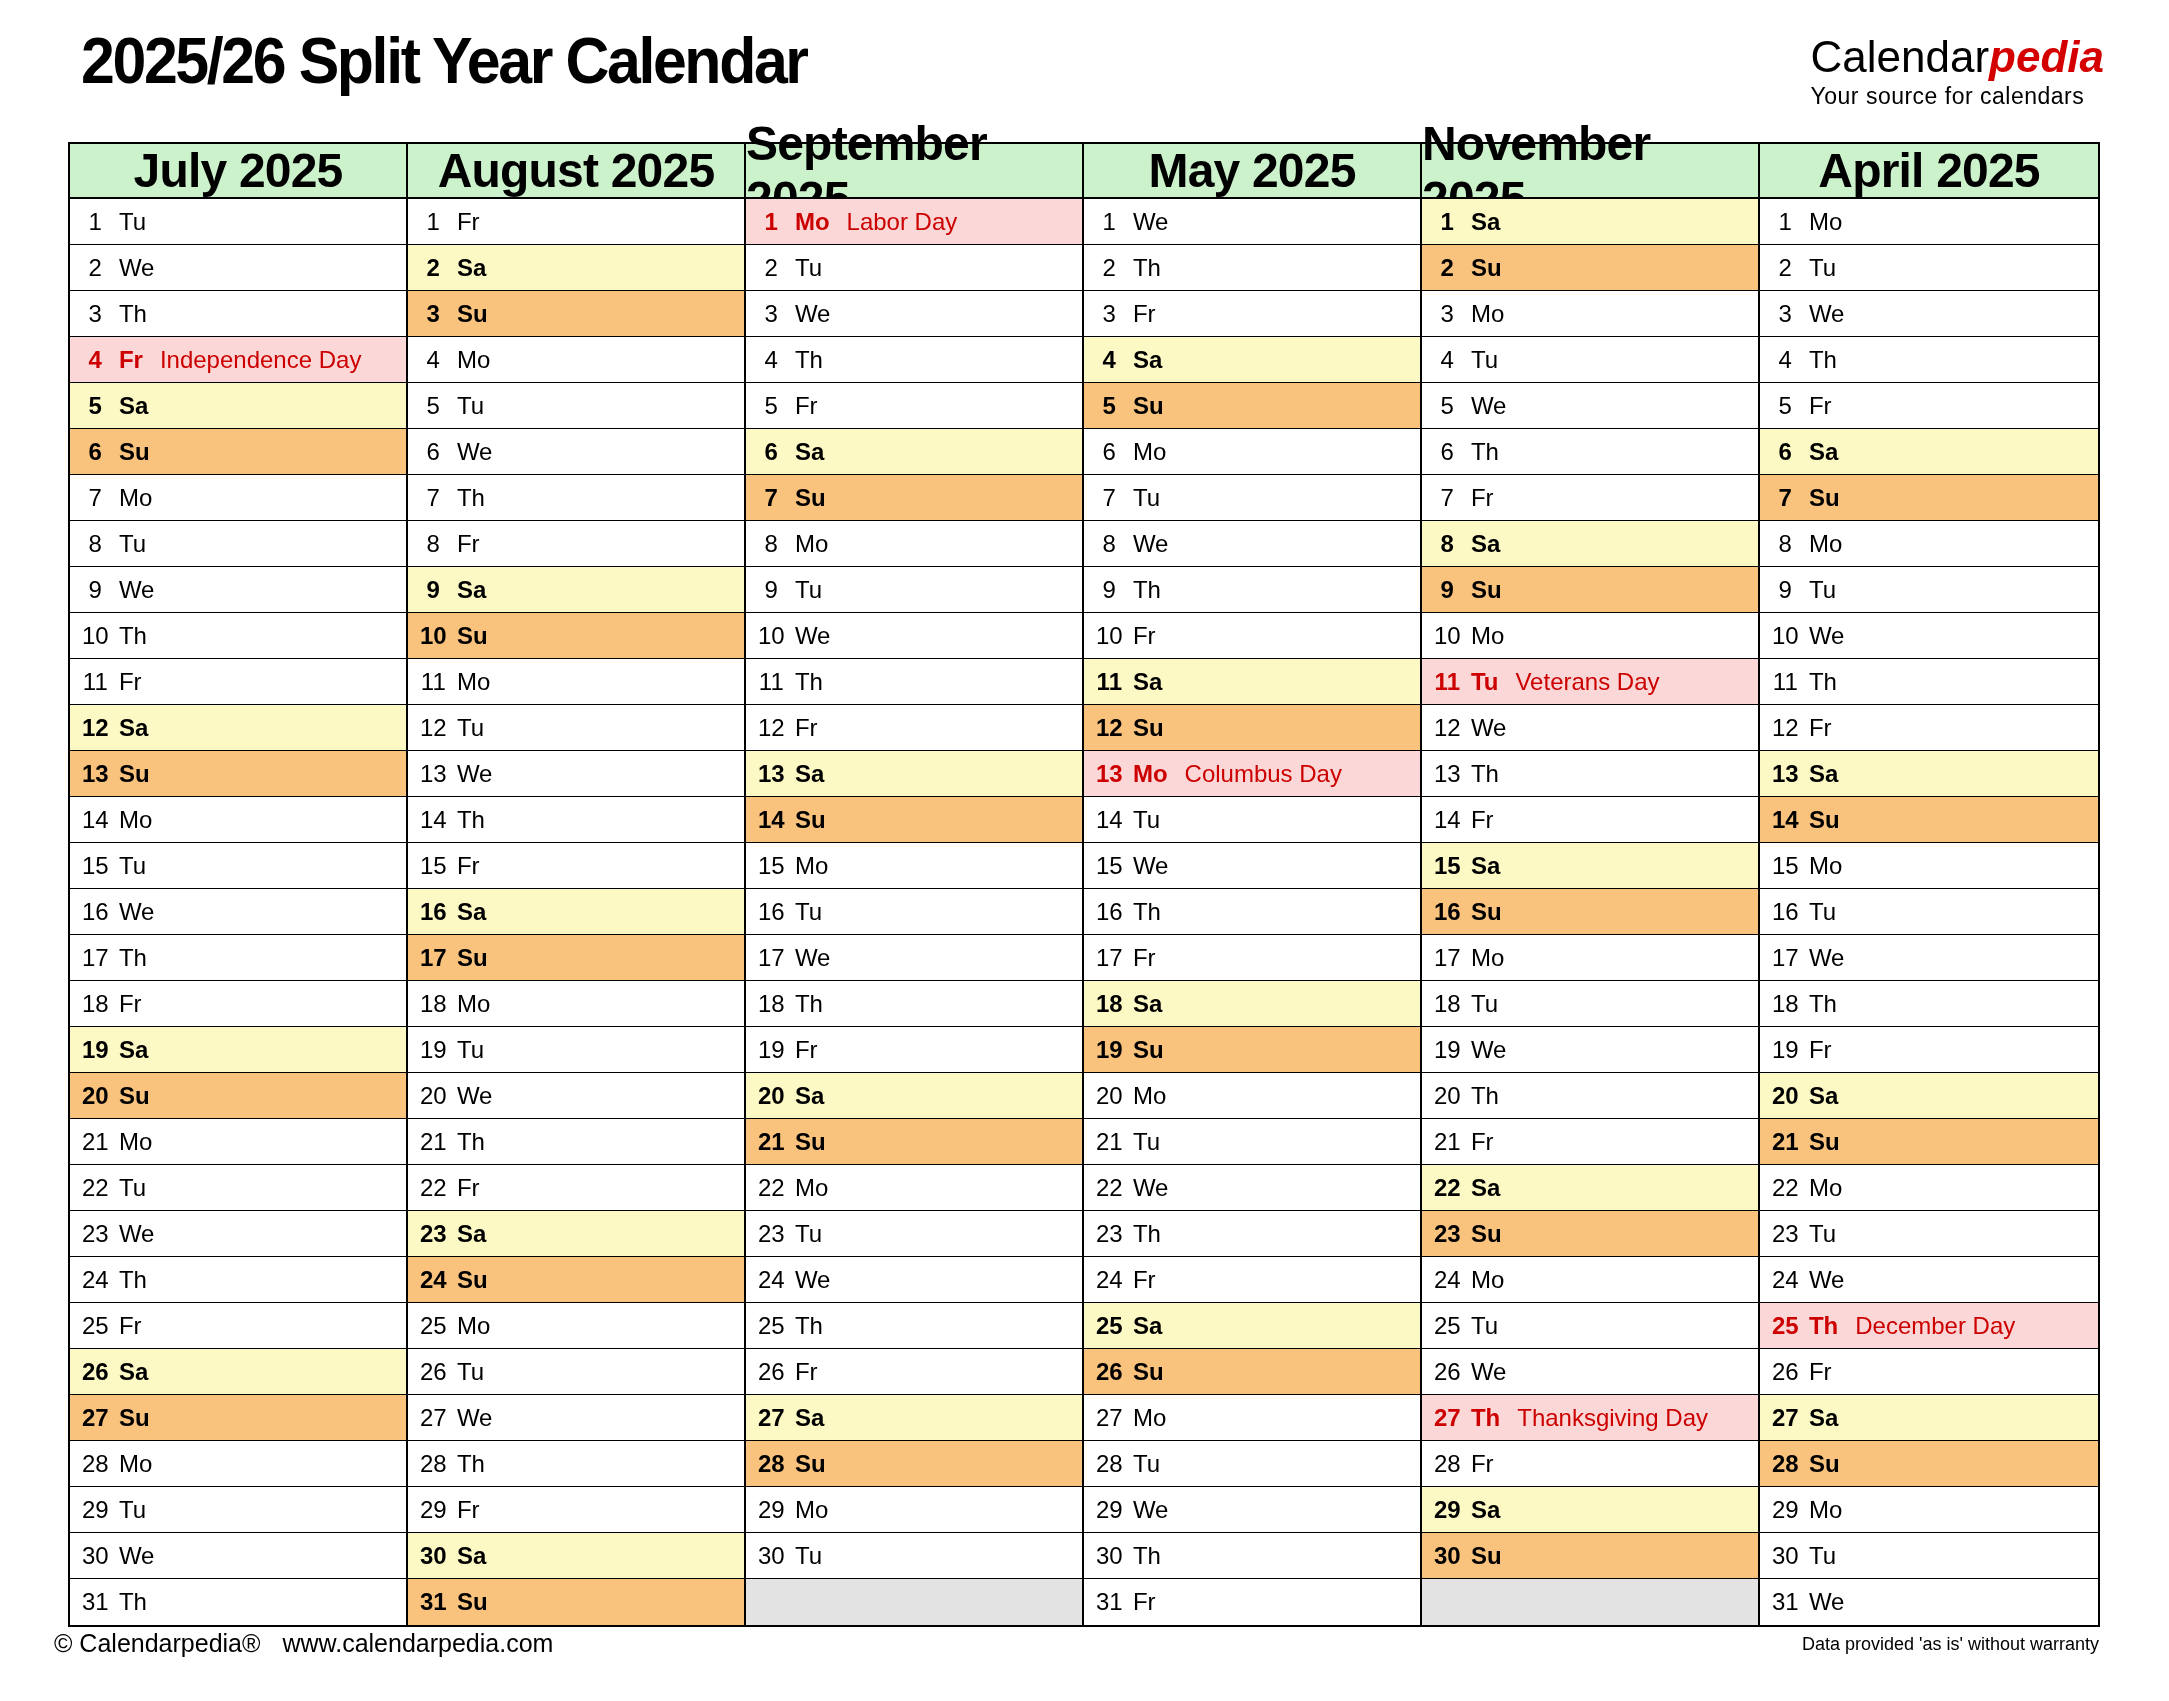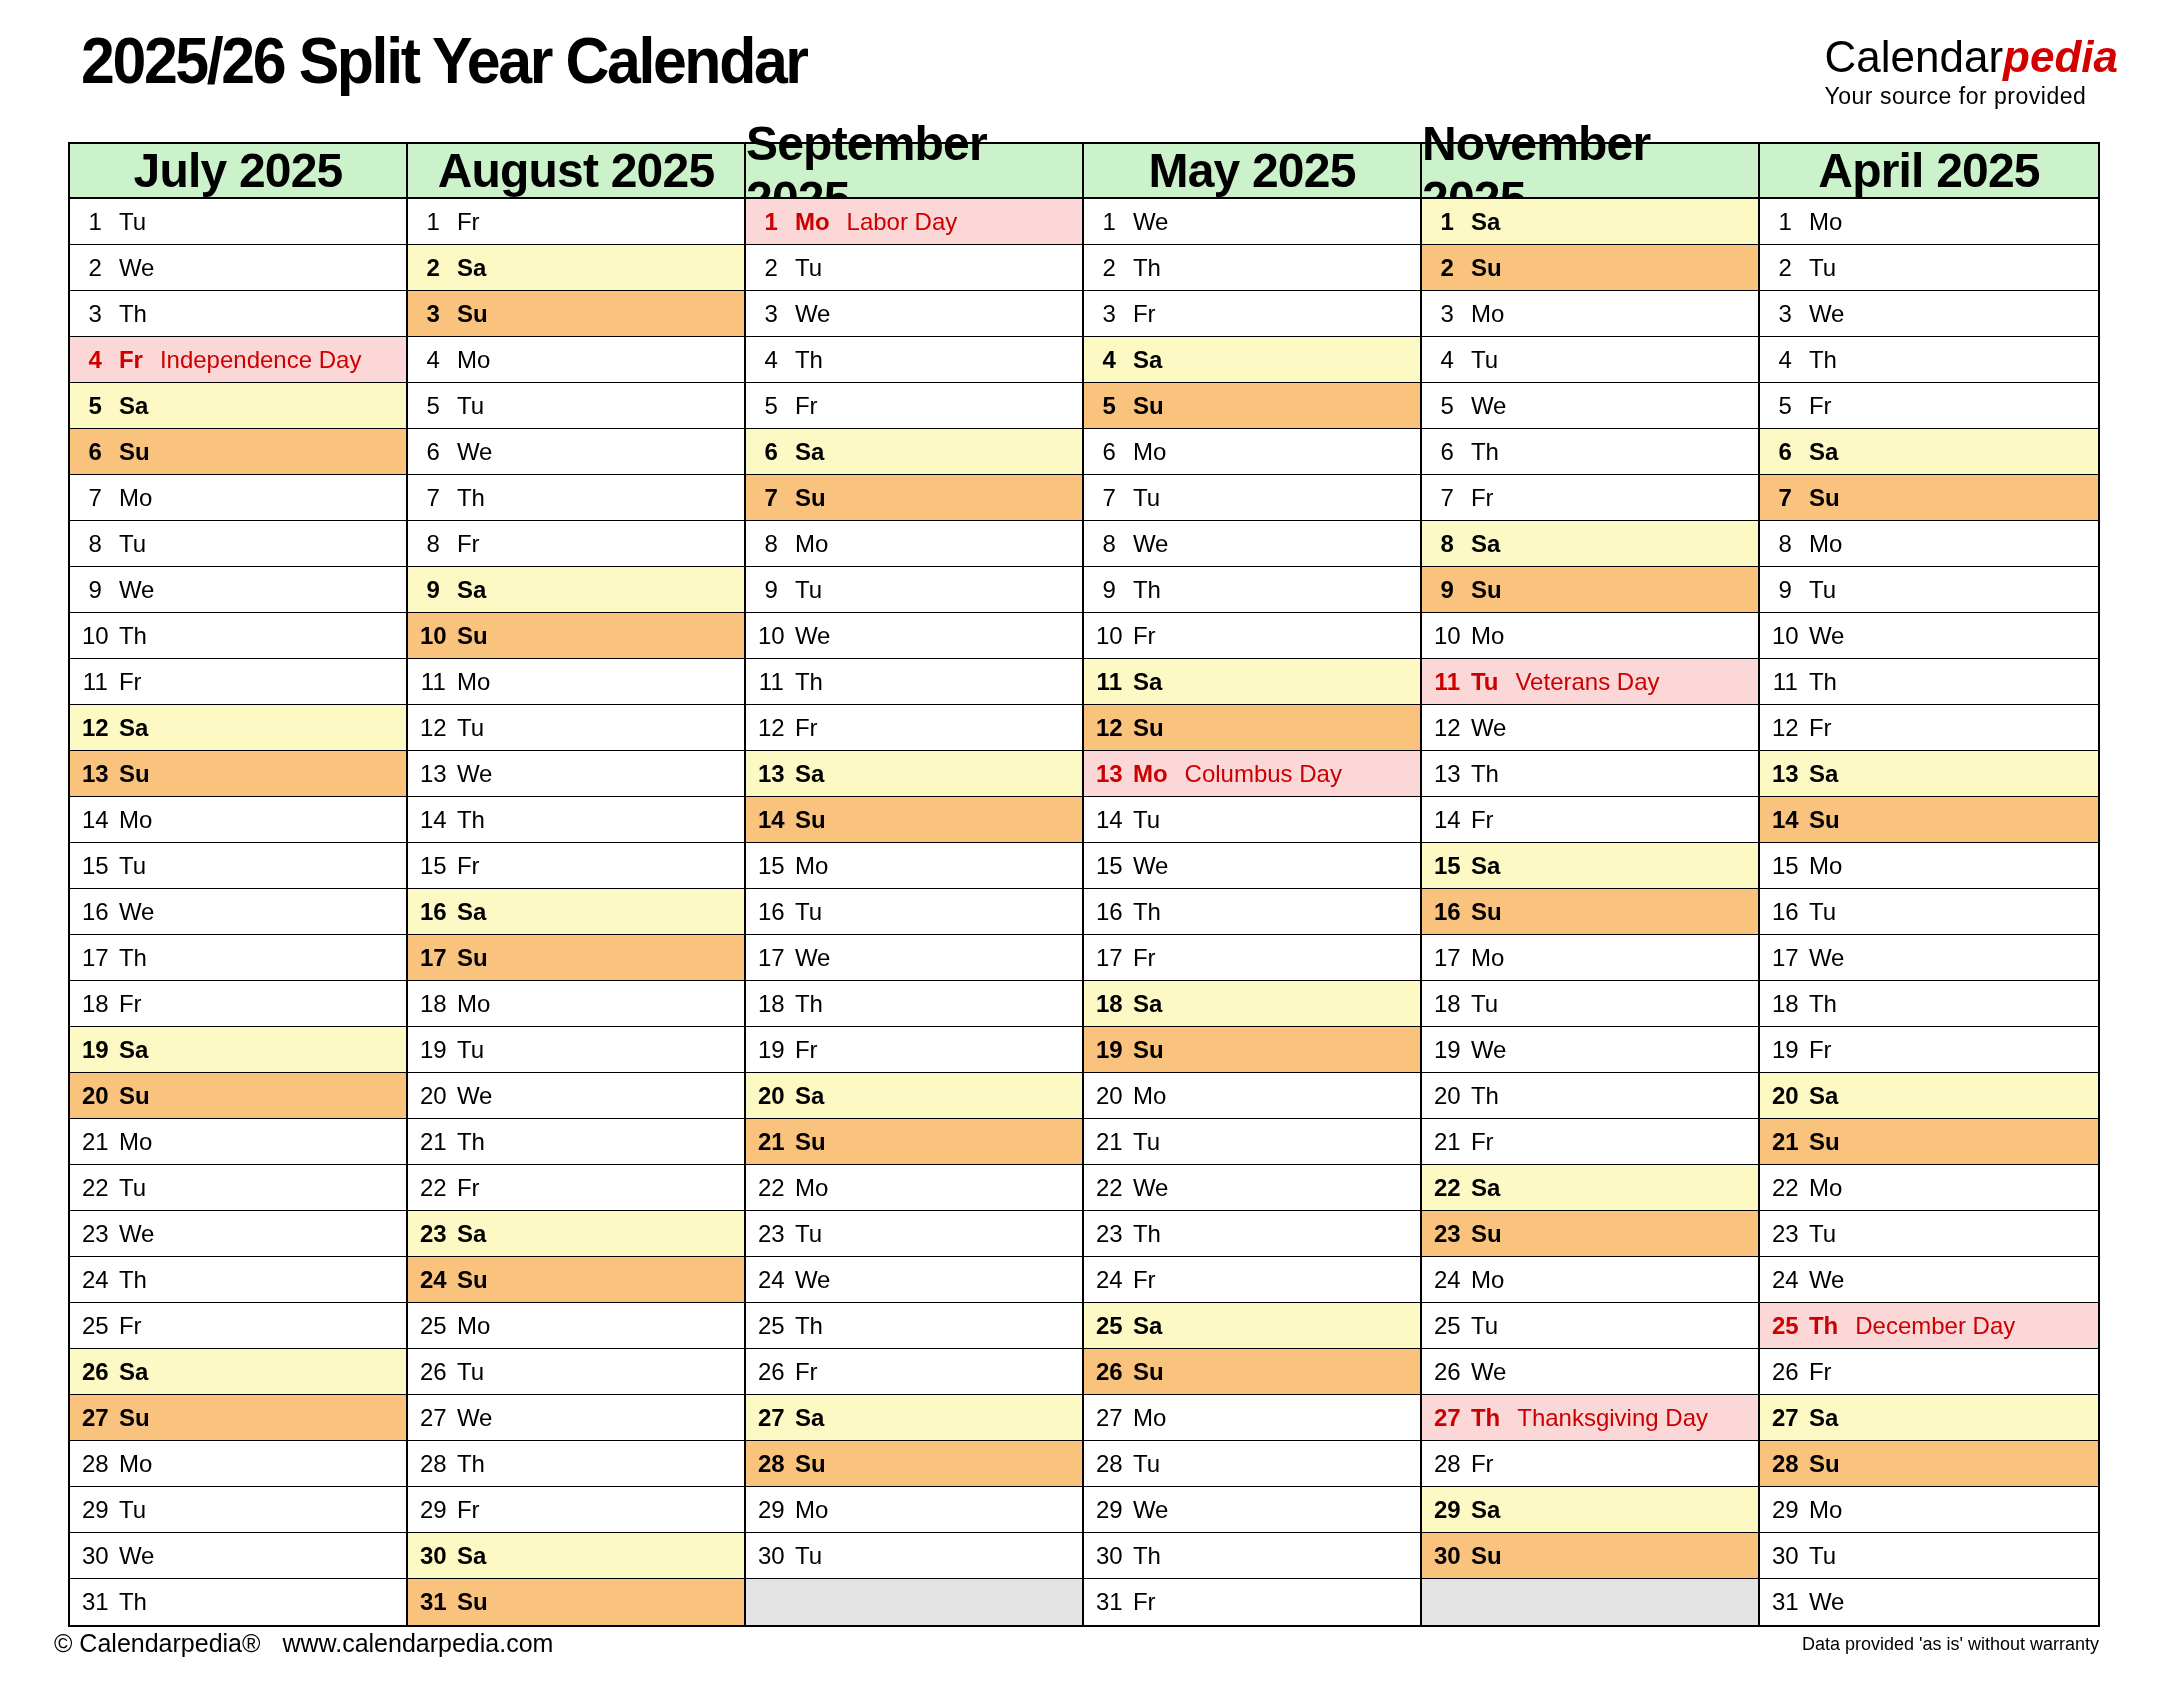--- a/index.html
+++ b/index.html
@@ -10,21 +10,21 @@
     overflow:hidden;
   }
 
   
   .page-title {
     position:absolute; left:81px; top:24px;
     font-size:64px; font-weight:700; letter-spacing:-2.5px;
     transform:scaleX(0.95); transform-origin:left center;
     white-space:nowrap;
   }
-  .logo-block { position:absolute; right:52px; top:30.5px; text-align:left; }
+  .logo-block { position:absolute; right:66px; top:30.5px; text-align:left; }
   .logo-line { font-size:44px; line-height:51px; white-space:nowrap; }
   .logo-calendar { font-weight:400; color:#000; }
   .logo-pedia { font-weight:700; font-style:italic; color:var(--logo-red,#d40000); }
   .logo-tagline { font-size:23px; letter-spacing:0.5px; margin-top:1.7px; white-space:nowrap; }
 
   
   .calendar {
     position:absolute; left:68px; top:142px; width:2032px;
     display:grid; grid-template-columns:repeat(6,1fr);
     border:2.5px solid #000; background:#fff;
@@ -61,21 +61,21 @@
 </style>
 </head>
 <body>
 
 <div class="page-title">2025/26 Split Year Calendar</div>
 
 <div class="logo-block">
   <div class="logo-line">
     <span class="logo-calendar">Calendar</span><span class="logo-pedia">pedia</span>
   </div>
-  <div class="logo-tagline">Your source for provided</div>
+  <div class="logo-tagline">Your source for calendars</div>
 </div>
 
 <div class="calendar">
     <div class="mh">July 2025</div>
     <div class="mh">August 2025</div>
     <div class="mh">September 2025</div>
     <div class="mh">May 2025</div>
     <div class="mh">November 2025</div>
     <div class="mh last-col">April 2025</div>
     <div class="cell wd">

